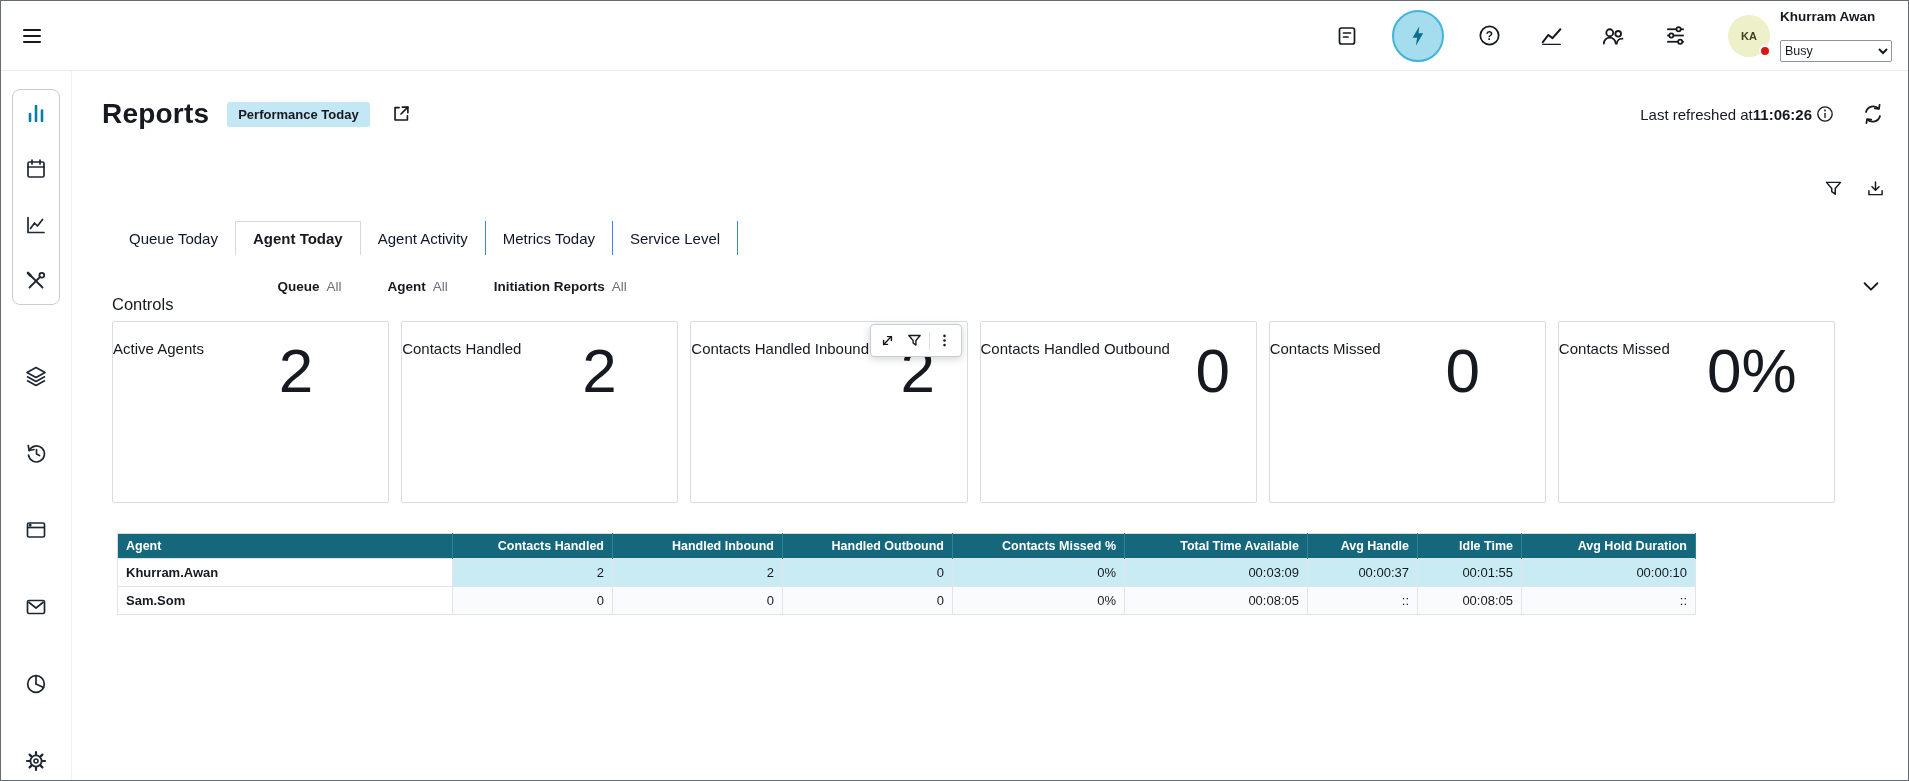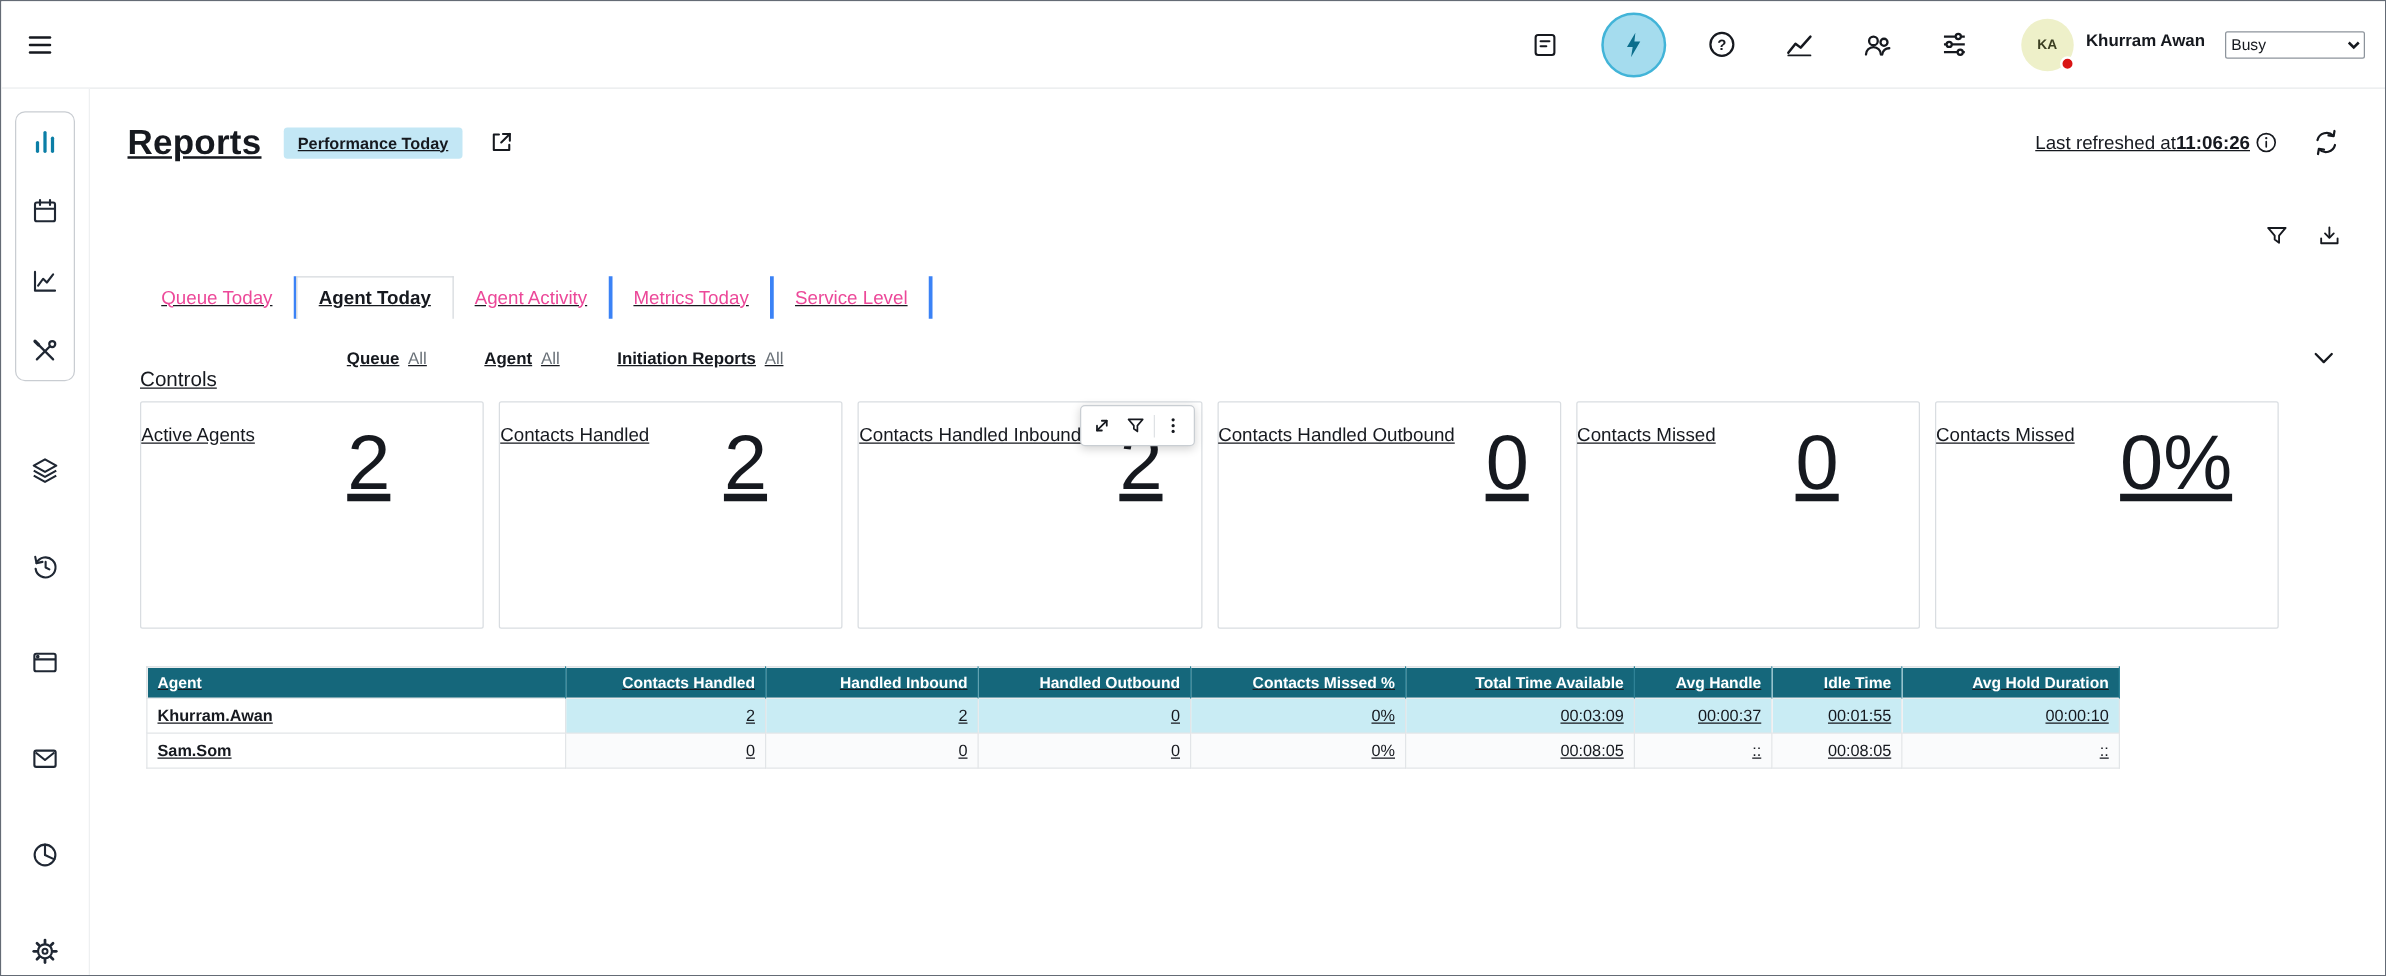--- a/index.html
+++ b/index.html
@@ -8,44 +8,44 @@
 
   
   .topbar{height:70px;display:flex;align-items:center;padding:0 16px 0 14px;border-bottom:1px solid #e8eaec;background:#fff;}
   .icon-btn{display:flex;align-items:center;justify-content:center;width:34px;height:34px;background:none;border:none;color:#16191f;cursor:pointer;padding:0;}
   .topbar .spacer{flex:1;}
   .tb-icons{display:flex;align-items:center;gap:28px;margin-right:36px;}
   .bolt-btn{width:52px;height:52px;border-radius:50%;background:#a5dcee;border:2px solid #42b4d8;display:flex;align-items:center;justify-content:center;cursor:pointer;}
   .avatar-wrap{position:relative;width:42px;height:42px;margin-right:10px;cursor:pointer;}
   .avatar{width:42px;height:42px;border-radius:50%;background:#eef0c9;color:#3c3f22;font-weight:bold;font-size:11px;display:flex;align-items:center;justify-content:center;}
   .status-dot{position:absolute;right:-1px;bottom:0;width:12px;height:12px;border-radius:50%;background:#d91515;border:2px solid #fff;}
-  .user-col{display:flex;flex-direction:row;align-items:flex-start;gap:16px;}
+  .user-col{display:flex;flex-direction:column;align-items:flex-start;gap:16px;}
   .user-name{font-size:13.5px;font-weight:bold;}
   .status-select{width:112px;height:22px;font-size:12.5px;border:1px solid #8d949c;border-radius:2px;background:#fff;color:#16191f;font-family:"Liberation Sans",sans-serif;}
 
   
   .sidebar{position:absolute;top:70px;left:0;bottom:0;width:71px;background:#fff;border-right:1px solid #eef0f1;display:flex;flex-direction:column;align-items:center;padding-top:18px;}
   .side-group{border:1px solid #c9cdd2;border-radius:8px;padding:10px 0;display:flex;flex-direction:column;align-items:center;gap:30px;width:48px;}
   .side-icon{display:flex;align-items:center;justify-content:center;width:28px;height:26px;background:none;border:none;color:#1f2733;cursor:pointer;padding:0;}
   .side-icon.active{color:#0b7ea6;}
   .side-rest{display:flex;flex-direction:column;align-items:center;gap:51px;margin-top:58px;}
 
   
-  .main{position:absolute;left:71px;top:70px;right:0;bottom:0;padding:26px 30px 0 30px;overflow:hidden;text-decoration:underline;}
+  .main{position:absolute;left:71px;top:70px;right:0;bottom:0;padding:26px 18px 0 30px;overflow:hidden;}
 
   .page-header{display:flex;align-items:center;}
   .page-title{font-size:28px;font-weight:bold;margin:0 18px 0 0;letter-spacing:.2px;}
   .badge{background:#c3e7f5;color:#16191f;font-size:13px;font-weight:bold;padding:5px 11px;border-radius:3px;margin-right:14px;white-space:nowrap;}
   .hdr-right{margin-left:auto;display:flex;align-items:center;gap:0;font-size:15px;}
   .hdr-right .time{font-weight:bold;}
 
   .toolbar-row{margin-top:44px;display:flex;justify-content:flex-end;gap:16px;padding-right:2px;}
 
   .tabs{display:flex;align-items:stretch;margin:20px 0 0 10px;}
-  .tab{font-size:15px;padding:8px 17px;color:#ec4899;background:none;border:none;border-right:3px solid #3b82f6;cursor:pointer;font-family:"Liberation Sans",sans-serif;}
+  .tab{font-size:15px;padding:8px 17px;color:#0f172a;background:none;border:none;border-right:1px solid #3b82f6;cursor:pointer;font-family:"Liberation Sans",sans-serif;}
   .tab.active{color:#16191f;font-weight:bold;background:#fff;border:1px solid #d5d9dd;border-bottom:none;margin-left:-1px;}
 
   .controls-row{display:flex;align-items:center;margin:12px 2px 0 10px;height:38px;}
   .controls-title{font-size:16.5px;color:#16191f;margin-top:36px;}
   .filters{display:flex;gap:46px;margin-left:104px;}
   .filter{font-size:13.5px;}
   .filter .f-label{font-weight:bold;color:#16191f;}
   .filter .f-value{color:#6a7178;margin-left:7px;}
   .controls-chevron{margin-left:auto;color:#16191f;}
 

